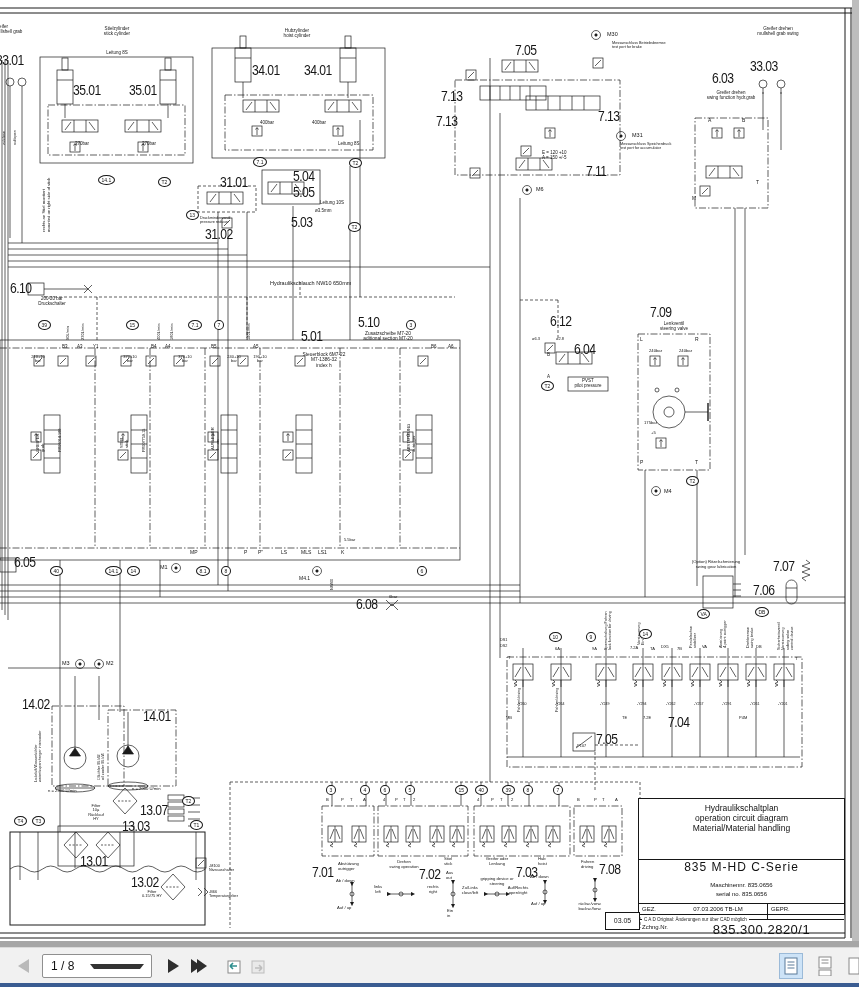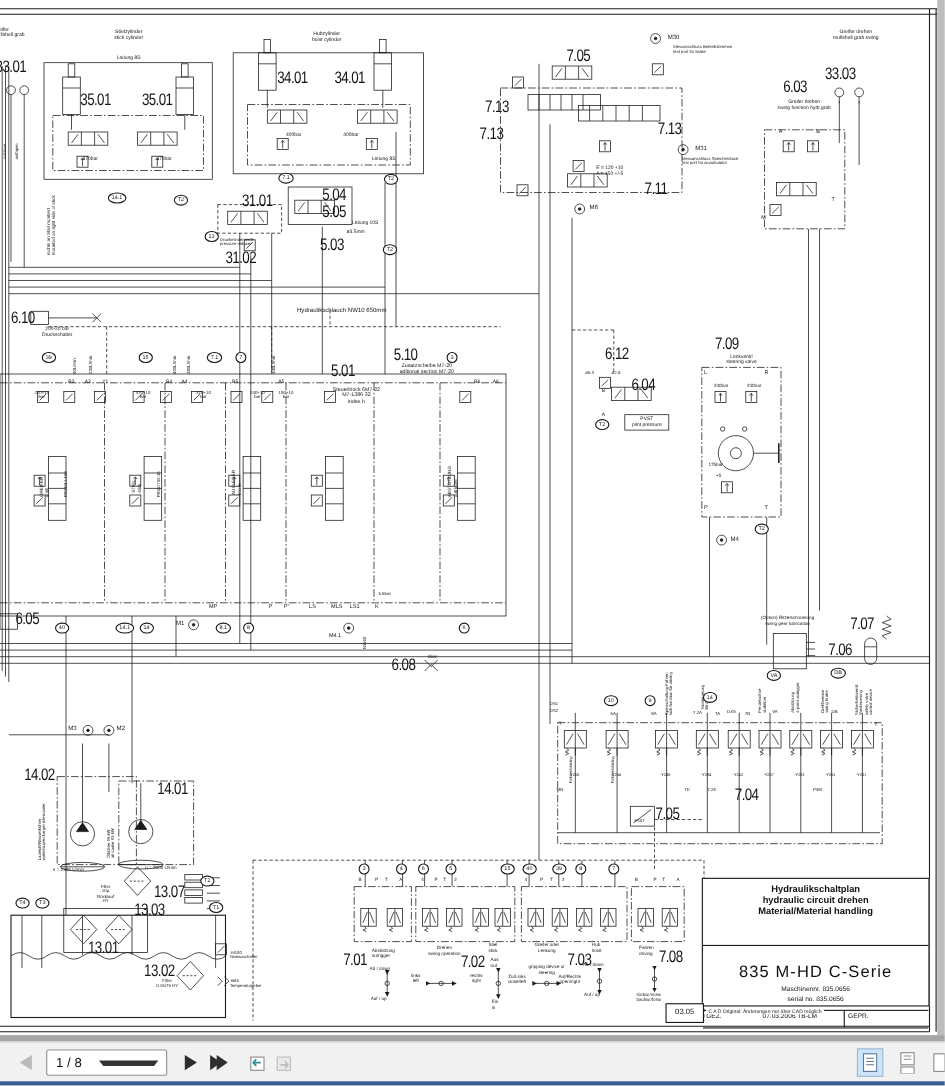--- a/index.html
+++ b/index.html
@@ -12,22 +12,22 @@
   .ann{position:absolute;white-space:pre-line;line-height:1.12;color:#161616;font-size:4.6px;}
   .ann.num{font-size:13.5px;letter-spacing:-0.6px;transform:scale(.9,1.12);transform-origin:0 0;font-weight:500;}
   .ann.ctr{transform:translateX(-50%);text-align:center;}
   .ann.rot{transform:rotate(-90deg);transform-origin:0 0;white-space:pre;text-align:left;}
   .ann.circ{border:0.9px solid #161616;border-radius:50%;padding:1.5px 2.5px;font-size:5px;
             line-height:1;background:#fff;text-align:center;}
   
   #title-block{position:absolute;left:638px;top:798px;width:205px;height:115px;border:1.4px solid #161616;
                z-index:4;background:#fff;color:#111;}
   .tb-top{height:56px;border-bottom:1px solid #161616;text-align:center;padding-top:4px;}
-  .tb-l{font-size:8.5px;line-height:1.18;font-weight:bold;}
-  .tb-model{font-size:15px;letter-spacing:1px;margin-top:15px;}
+  .tb-l{font-size:8.5px;line-height:1.18;}
+  .tb-model{font-size:12px;letter-spacing:1px;margin-top:0;}
   .tb-ser{height:22px;border-bottom:1px solid #161616;text-align:center;font-size:6px;line-height:1.5;padding-top:1px;}
   .tb-row{display:flex;height:15px;border-bottom:1px solid #161616;font-size:6px;}
   .tb-row > div{padding:2px 3px;}
   .tb-gez{width:24px;border-right:0;}
   .tb-date{width:92px;text-align:center;}
   .tb-gepr{flex:1;border-left:1px solid #161616;}
   .tb-zn{display:flex;height:19px;font-size:6px;}
   .tb-znl{width:34px;padding:4px 3px;}
   .tb-znv{flex:1;font-size:13px;text-align:center;padding-top:2px;letter-spacing:.5px;}
   #rev-box{position:absolute;left:605px;top:912px;width:33px;height:16px;border:1.2px solid #161616;
@@ -668,32 +668,36 @@
           <div class="ann" style="left: 643px; top: 716px; font-size: 4px;">7.2E</div>
           <div class="ann" style="left: 739px; top: 716px; font-size: 4px;">P4M</div>
           <div class="ann num" style="left: 668px; top: 714px;">7.04</div>
           <div class="ann num" style="left: 596px; top: 731px;">7.05</div>
           <div class="ann" style="left: 576px; top: 744px; font-size: 3.8px;">-P107</div>
         </div>
 
       <div id="title-block">
         <div class="tb-top">
           <div class="tb-l">Hydraulikschaltplan</div>
-          <div class="tb-l">hydraulic circuit drehen</div>
+          <div class="tb-l">operation circuit diagram</div>
           <div class="tb-l">Material/Material handling</div>
         </div>
         <div class="tb-model" style="text-align:center;height:20px;border-bottom:0;">835 M-HD  C-Serie</div>
         <div class="tb-ser">
           <div>Maschinennr. 835.0656</div>
           <div>serial no. 835.0656</div>
         </div>
         <div class="tb-row">
           <div class="tb-gez">GEZ.</div>
           <div class="tb-date">07.03.2006 TB-LM</div>
           <div class="tb-gepr">GEPR.</div>
+        </div>
+        <div class="tb-zn">
+          <div class="tb-znl">Zchng.Nr.</div>
+          <div class="tb-znv">835.300.2820/1</div>
         </div>
       </div>
       <div id="rev-box">03.05</div>
       <div id="cad-note">C A D Original: Änderungen nur über CAD möglich</div>
     </div>
   </div>
 
   <div id="band"></div>
 
   <div id="toolbar">

